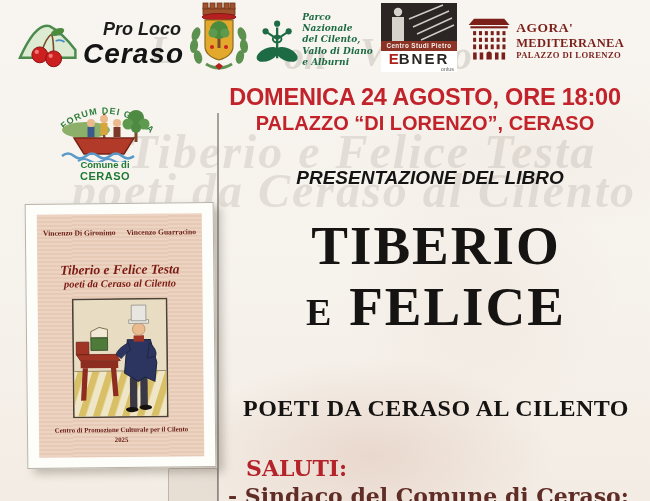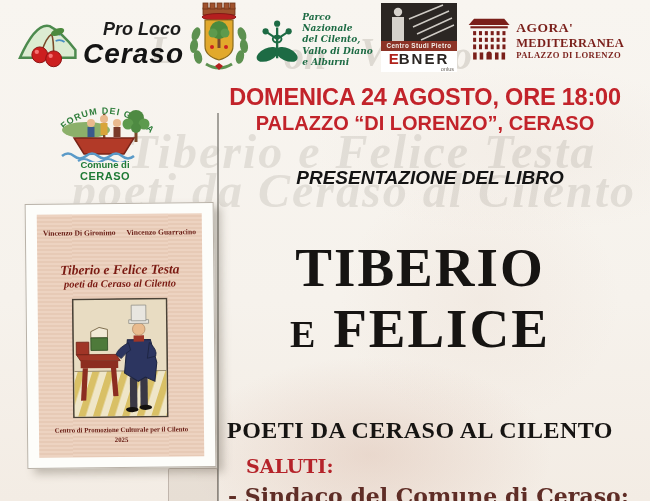--- a/index.html
+++ b/index.html
@@ -49,30 +49,30 @@
   .forum-c1{font-size:9.5px;}
   .forum-c2{font-size:11px;letter-spacing:.5px;}
   
   .red-line{left:200px;width:450px;text-align:center;color:#c2232a;font-weight:bold;z-index:4;}
   .date-line{top:84px;font-size:23.5px;letter-spacing:-.2px;}
   .venue-line{top:112px;font-size:20px;}
   .presentazione{left:210px;width:440px;top:167px;text-align:center;color:#141414;
       font-weight:bold;font-style:italic;font-size:19px;z-index:4;}
   .vline{left:217px;top:113px;width:1.5px;height:388px;background:#8f8c86;opacity:.8;z-index:2;}
   
-  .big-title{left:206px;width:428px;text-align:center;font-family:"Liberation Serif",serif;
-      font-weight:bold;color:#161412;z-index:4;line-height:1;margin-top:22px;}
+  .big-title{left:222px;width:428px;text-align:center;font-family:"Liberation Serif",serif;
+      font-weight:bold;color:#161412;z-index:4;line-height:1;}
   .t1{top:218px;font-size:55px;letter-spacing:2px;}
   .t2{top:279px;font-size:55px;letter-spacing:2px;}
   .t2 .conj{font-size:38px;}
   .t3{top:340px;font-size:55px;letter-spacing:2px;}
   .t-sub{top:396px;font-size:24px;letter-spacing:.5px;}
   
   .saluti{left:246px;top:455px;font-family:"DejaVu Serif",serif;font-weight:bold;
-      font-size:19px;color:#b5232a;z-index:4;}
+      font-size:22px;color:#b5232a;z-index:4;}
   .greet1{left:228px;top:483px;font-family:"DejaVu Serif",serif;font-weight:bold;
       font-size:22px;color:#5f2d26;z-index:4;}
   
   .book{left:26px;top:203px;width:187px;height:263px;background:#fdfdfa;
       border:1px solid #b9b2a8;box-shadow:7px 5px 9px rgba(95,85,72,.35);
       transform:rotate(-.6deg);z-index:3;}
   .book-inner{position:absolute;left:11px;top:10px;right:11px;bottom:10px;
       background:repeating-linear-gradient(180deg,#edd3c1 0 2px,#e7cab6 2px 4px);}
   .bk-authors{position:absolute;left:6px;right:6px;top:14px;display:flex;
       justify-content:space-between;font-family:"Liberation Serif",serif;

